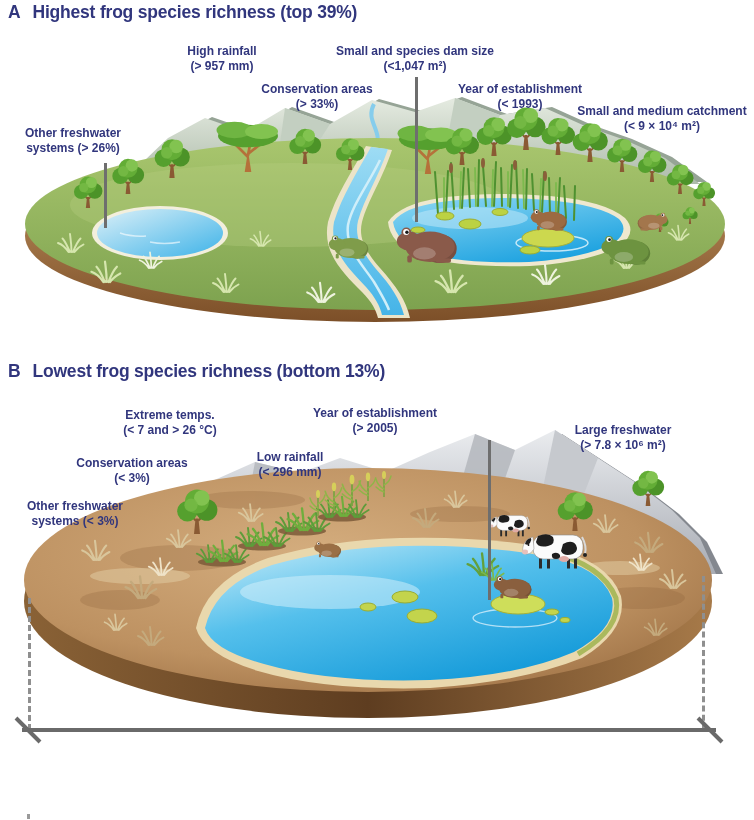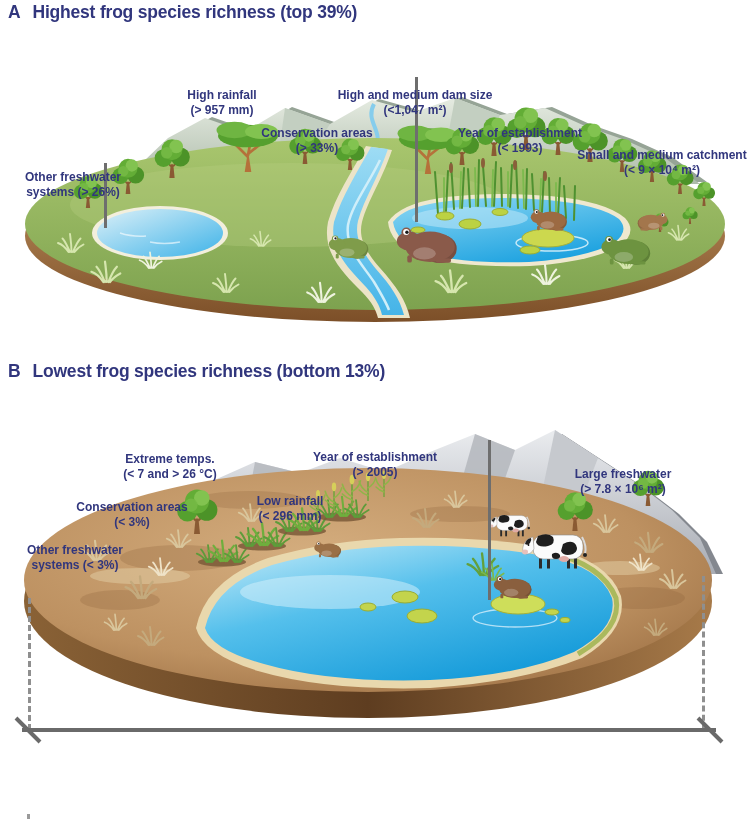--- a/index.html
+++ b/index.html
@@ -3,21 +3,21 @@
 <meta charset="utf-8">
 <style>
   html,body{margin:0;padding:0;background:#ffffff;}
   .canvas{position:relative;width:754px;height:820px;background:#ffffff;overflow:hidden;
           font-family:"Liberation Sans", sans-serif;}
   .scene{position:absolute;left:0;top:0;pointer-events:none;}
   .ptitle{position:absolute;left:8px;display:flex;gap:12px;color:#31367d;
           font:700 17.5px/1.05 "Liberation Sans", sans-serif;letter-spacing:-0.2px;white-space:nowrap;z-index:5;}
   .plet{font-weight:700;}
   .lbl{position:absolute;transform:translateX(-50%);text-align:center;color:#31367d;
-       font:700 12px/1.22 "Liberation Sans", sans-serif;white-space:nowrap;z-index:5;margin-top:44px;}
+       font:700 12px/1.22 "Liberation Sans", sans-serif;white-space:nowrap;z-index:5;}
   .leader{position:absolute;width:3px;background:#6e6e6e;z-index:3;}
   .vdash{position:absolute;width:0;border-left:3px dashed #8f8f8f;z-index:3;}
   .dimline{position:absolute;height:4px;background:#6a6a6a;z-index:3;}
   .slash{position:absolute;width:34px;height:4px;background:#6a6a6a;transform:rotate(45deg);z-index:3;}
   .dot{position:absolute;width:3px;height:5px;background:#9a9a9a;z-index:3;}
 </style>
 </head>
 <body>
 
 <div class="canvas">
@@ -338,21 +338,21 @@
 <div class="ptitle" style="top:3px">
   <span class="plet">A</span>
   <span>Highest frog species richness (top 39%)</span>
 </div>
 
 <div class="lbl" style="left:222px;top:44px">
   <div>High rainfall</div>
   <div>(&gt; 957 mm)</div>
 </div>
 <div class="lbl" style="left:415px;top:44px">
-  <div>High and medium dam size</div>
+  <div>Small and species dam size</div>
   <div>(&lt;1,047 m²)</div>
 </div>
 <div class="lbl" style="left:317px;top:82px">
   <div>Conservation areas</div>
   <div>(&gt; 33%)</div>
 </div>
 <div class="lbl" style="left:520px;top:82px">
   <div>Year of establishment</div>
   <div>(&lt; 1993)</div>
 </div>

